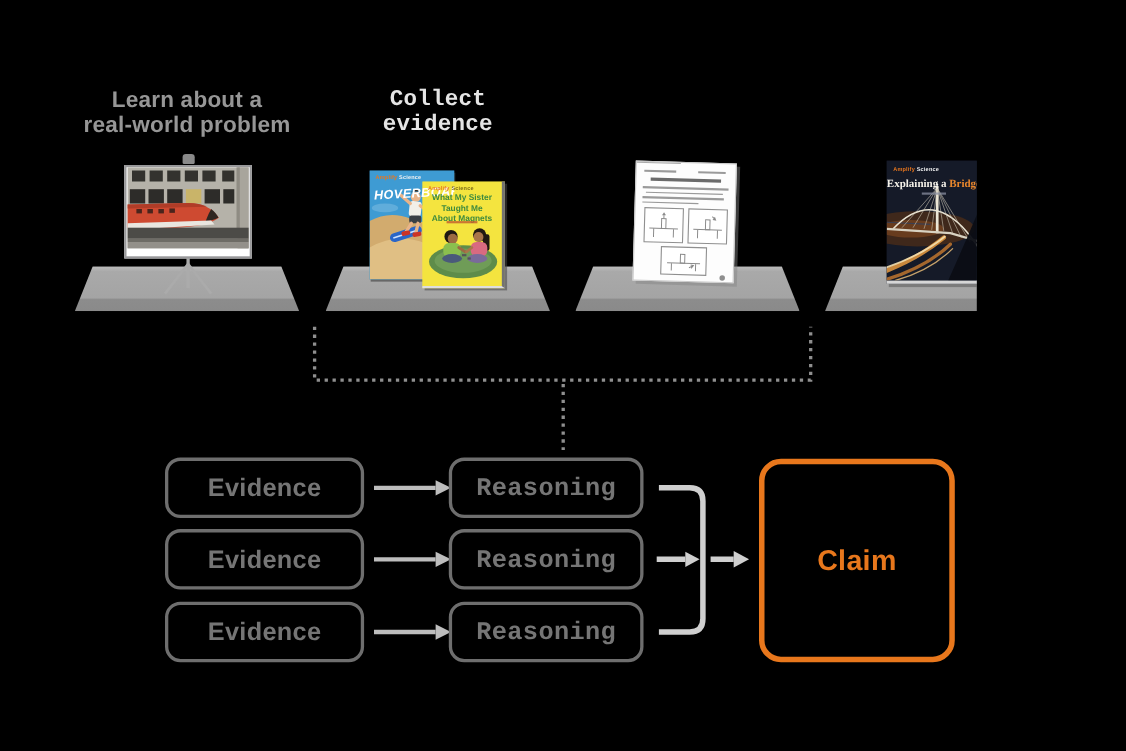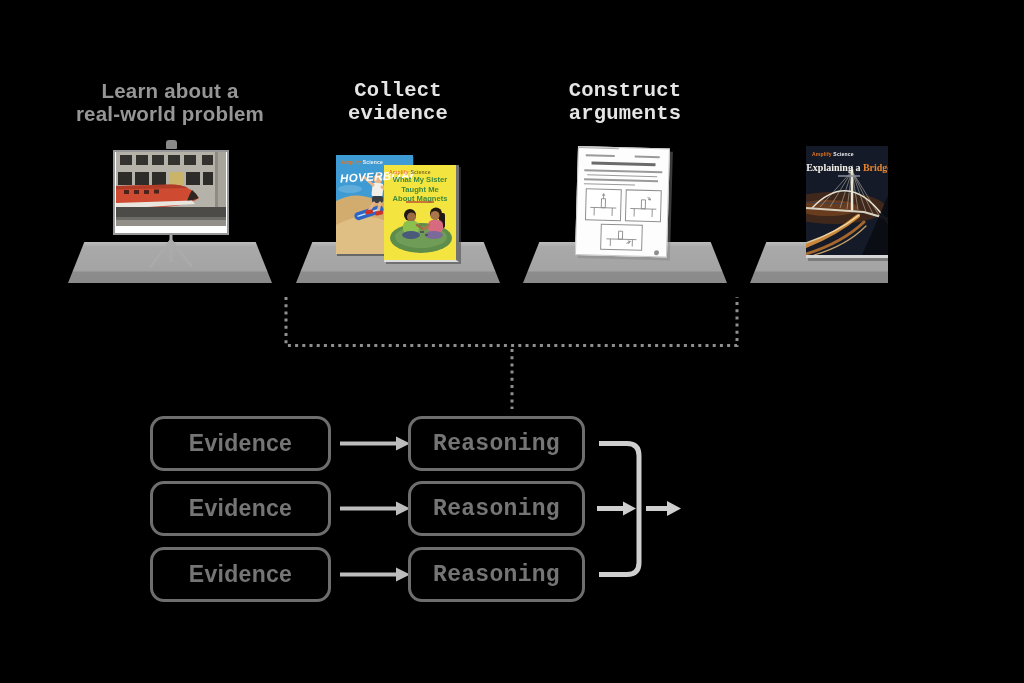--- a/index.html
+++ b/index.html
@@ -87,22 +87,20 @@
 </style>
 </head>
 <body>
 
 <div class="stage">
 
   <div class="hdr hdr1 hdr-light">Learn about a
 real-world problem</div>
   <div class="hdr hdr2 hdr-dark">Collect
 evidence</div>
-  <div class="hdr hdr3 hdr-dark">Construct
-arguments</div>
 
   <div class="pedestal p1"></div>
   <div class="pedestal p2"></div>
   <div class="pedestal p3"></div>
   <div class="pedestal p4"></div>
 
   <svg class="overlay" width="1024" height="683" viewBox="0 0 1024 683">
 
     <g stroke="#ababab" fill="none">
       <path d="M171,235 V262" stroke-width="3"></path>
@@ -302,14 +300,15 @@
     </div>
     <div class="byline-bridge"></div>
   </div>
 
   <div class="fbox ev row1">Evidence</div>
   <div class="fbox ev row2">Evidence</div>
   <div class="fbox ev row3">Evidence</div>
   <div class="fbox re row1">Reasoning</div>
   <div class="fbox re row2">Reasoning</div>
   <div class="fbox re row3">Reasoning</div>
+  <div class="fbox claim">Claim</div>
 
 </div>
 
 </body></html>

